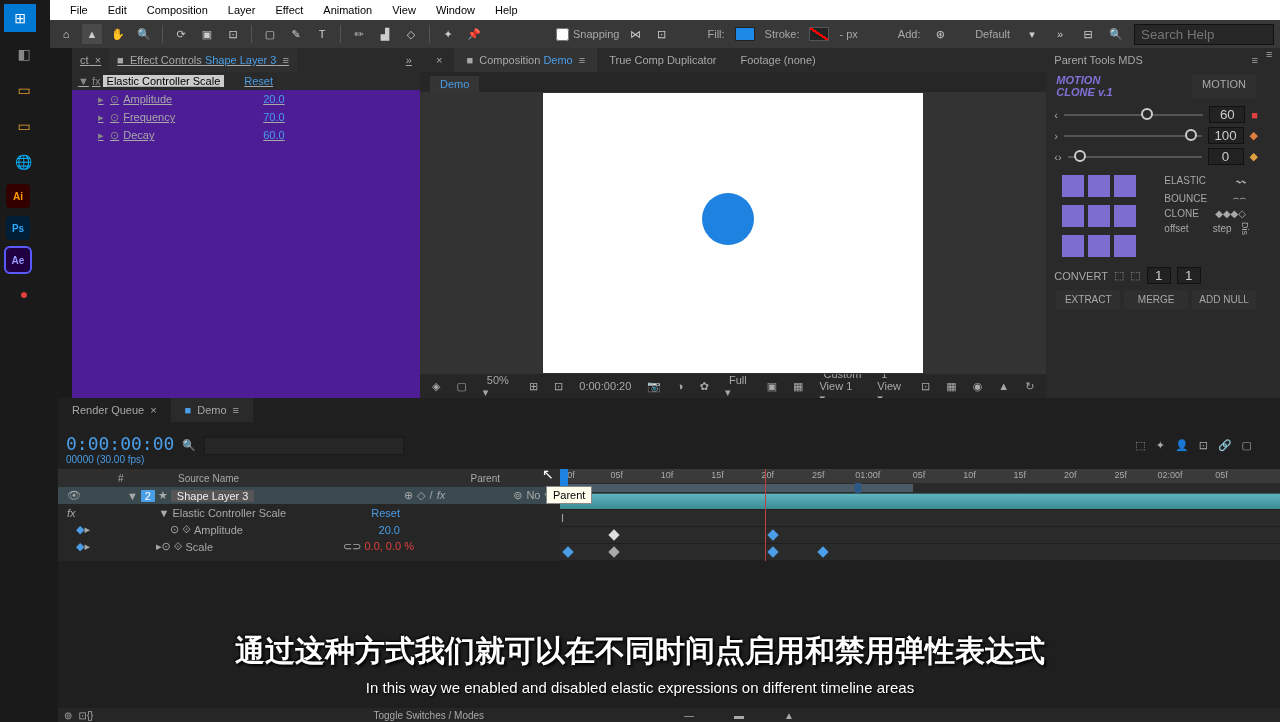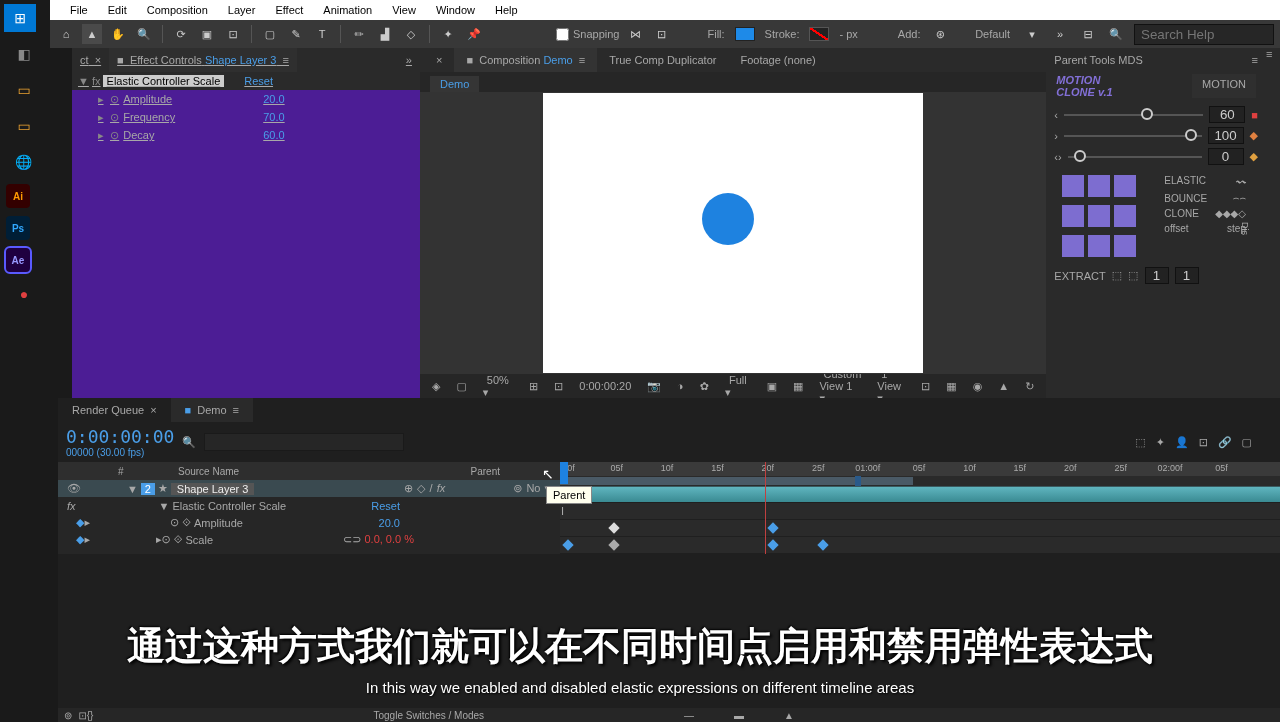--- a/index.html
+++ b/index.html
@@ -52,21 +52,21 @@
 .swatch { width: 22px; height: 22px; background: #7d6dd0; }
 .mode-row { display: flex; justify-content: space-between; align-items: center; padding: 2px 10px; font-size: 10px; }
 .btn-row { display: flex; gap: 4px; padding: 4px 6px; }
 .rp-btn { flex: 1; background: #2f2f2f; padding: 4px 2px; text-align: center; font-size: 10px; }
 .narrow-col { width: 14px; background: #303030; display: flex; flex-direction: column; align-items: center; gap: 20px; padding-top: 10px; font-size: 9px; writing-mode: vertical-rl; }
 .timeline-panel { position: absolute; left: 58px; top: 398px; right: 0; bottom: 0; background: #1f1f1f; }
 .tl-tabs { display: flex; align-items: flex-end; height: 24px; }
 .tl-tab { padding: 0 14px; display: flex; align-items: center; height: 100%; gap: 6px; }
 .tl-tab.active { background: #2a2a2a; }
 .tl-header { display: flex; align-items: center; padding: 4px 8px; gap: 8px; }
-.tc { color: #4a9ee8; font-size: 18px; font-family: monospace; }
+.tc { color: #4a9ee8; font-size: 18px; font-family: monospace; margin-top: 7px; }
 .tc-sub { color: #4a9ee8; font-size: 10px; }
 .tl-search { background: #262626; border: 1px solid #1a1a1a; width: 200px; height: 18px; }
 .tl-icons { display: flex; gap: 10px; margin-left: auto; padding-right: 20px; }
 .tl-cols { display: flex; }
 .tl-left { width: 502px; background: #262626; }
 .col-header { display: flex; height: 18px; background: #2e2e2e; align-items: center; font-size: 10px; padding-left: 60px; }
 .layer-row { display: flex; align-items: center; height: 17px; padding-left: 6px; font-size: 11px; }
 .layer-row .cell { padding: 0 3px; }
 .layer-name-sel { background: #555; color: #eee; padding: 0 6px; }
 .tl-right { flex: 1; background: #222; position: relative; }
@@ -77,21 +77,21 @@
 .blue-marker { position: absolute; left: 0; top: 0; width: 8px; height: 22px; background: #1e82e0; z-index: 5; }
 .track { height: 17px; background: #2a2a2a; border-bottom: 1px solid #1f1f1f; position: relative; }
 .track.sel { background: #3a5a60; }
 .layer-bar { position: absolute; left: 0; width: 100%; height: 15px; top: 1px; background: linear-gradient(#5fb5bf, #3a8a92); }
 .kf { position: absolute; width: 8px; height: 8px; background: #aaa; transform: rotate(45deg); top: 4px; }
 .kf.blue { background: #4a9ee8; }
 .playhead { position: absolute; left: 28.5%; top: 0; bottom: 0; width: 1px; background: #c04040; z-index: 3; }
 .playhead-work { position: absolute; left: 41%; top: 0; width: 6px; height: 100%; background: #2a5a8a; }
 .tooltip { position: absolute; left: 488px; top: 88px; background: #ffe; color: #000; border: 1px solid #888; padding: 2px 6px; font-size: 11px; z-index: 20; }
 .cursor { position: absolute; left: 484px; top: 68px; z-index: 21; color: #fff; font-size: 14px; }
-.subtitle-cn { position: absolute; bottom: 50px; left: 50%; transform: translateX(-50%); font-size: 38px; font-weight: bold; color: #fff; text-shadow: 2px 2px 3px #000, -1px -1px 2px #000; white-space: nowrap; z-index: 30; }
+.subtitle-cn { position: absolute; bottom: 50px; left: 50%; transform: translateX(-50%); font-size: 30px; font-weight: bold; color: #fff; text-shadow: 2px 2px 3px #000, -1px -1px 2px #000; white-space: nowrap; z-index: 30; }
 .subtitle-en { position: absolute; bottom: 26px; left: 50%; transform: translateX(-50%); font-size: 15px; color: #fff; text-shadow: 1px 1px 2px #000; white-space: nowrap; z-index: 30; }
 .footer-bar { position: absolute; bottom: 0; left: 58px; right: 0; height: 14px; background: #262626; display: flex; align-items: center; font-size: 10px; }
 .footer-bar .toggle { margin-left: 280px; }
 </style>
 </head>
 <body>
 
 <div class="taskbar">
   <div class="win-logo">⊞</div>
   <div class="tb-icon" style="color:#888">◧</div>
@@ -293,32 +293,37 @@
             <span>〰</span>
           </div>
         <div class="mode-row">
             <span>BOUNCE</span>
             <span>⌢⌢</span>
           </div>
         <div class="mode-row">
             <span>CLONE</span>
             <span>◆◆◆◇</span>
           </div>
-        <div class="mode-row" style="justify-content:space-between;gap:12px">
+        <div class="mode-row" style="justify-content:flex-start;gap:24px">
             <span>offset</span>
             <span>step</span>
           </div>
       </div>
     </div>
     <div class="slider-row">
-      <span>EXTRACT</span>
+      <span>CONVERT</span>
       <span>⬚</span>
       <span>⬚</span>
       <input class="slider-val" style="width: 24px;" value="1">
       <input class="slider-val" style="width: 24px;" value="1">
+    </div>
+    <div class="btn-row">
+      <div class="rp-btn">EXTRACT</div>
+      <div class="rp-btn">MERGE</div>
+      <div class="rp-btn">ADD NULL</div>
     </div>
   </div>
 
   <div class="narrow-col">
     <span>Alig</span>
     <span>Dis</span>
   </div>
 </div>
 
 <div style="position:absolute;right:0;top:48px;width:14px;background:#2a2a2a;height:350px">≡</div>

